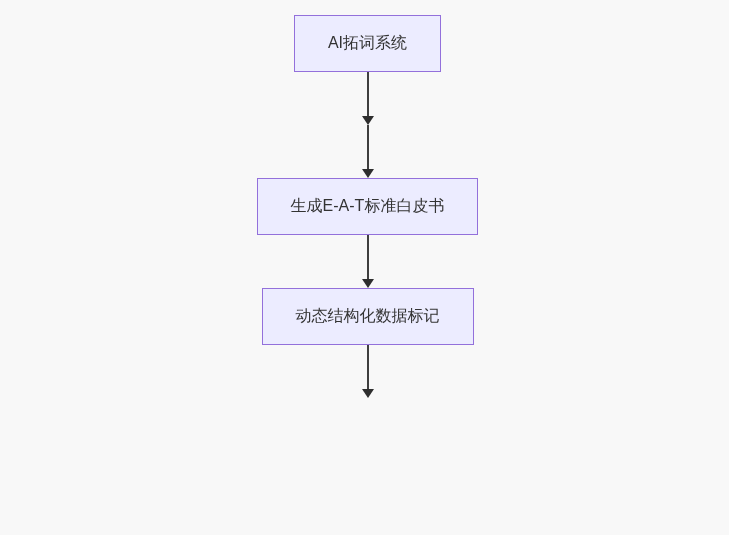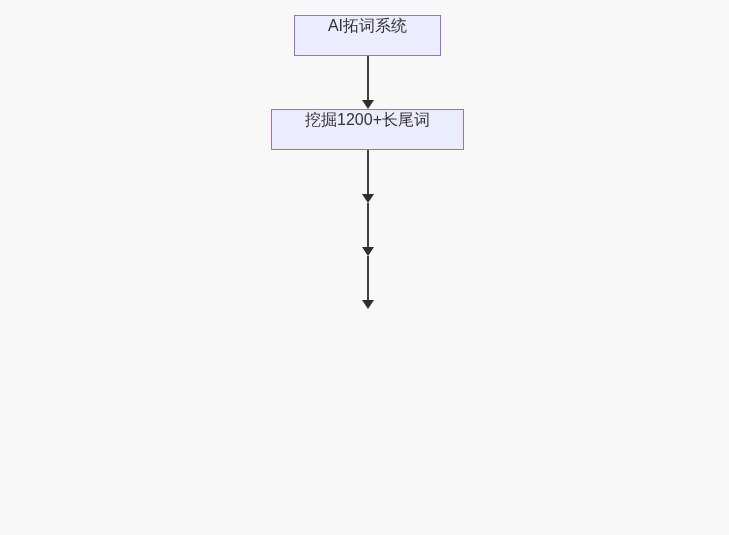--- a/index.html
+++ b/index.html
@@ -22,25 +22,26 @@
     left: 6px;
     right: 0;
     display: flex;
     flex-direction: column;
     align-items: center;
     width: 717px;
     margin: 0 auto;
   }
   .node {
     box-sizing: border-box;
-    height: 41px;
+    height: 57px;
     padding: 0 33px;
     background: #ececff;
     border: 1px solid #9370db;
     display: flex;
+    align-items: center;
     justify-content: center;
     font-size: 16px;
     color: #333333;
     white-space: nowrap;
   }
   .connector {
     position: relative;
     height: 53px;
     width: 14px;
     display: flex;
@@ -71,35 +72,38 @@
 
     <div class="node">
       <span>AI拓词系统</span>
     </div>
 
     <div class="connector">
       <div class="line"></div>
       <div class="head"></div>
     </div>
 
+
+    <div class="connector">
+      <div class="line"></div>
+      <div class="head"></div>
+    </div>
+
     <div class="node">
-      <span>挖掘1200+长尾词</span>
+      <span>生成E-A-T标准白皮书</span>
     </div>
 
     <div class="connector">
       <div class="line"></div>
       <div class="head"></div>
     </div>
 
-
-    <div class="connector">
-      <div class="line"></div>
-      <div class="head"></div>
+    <div class="node">
+      <span>动态结构化数据标记</span>
     </div>
-
 
     <div class="connector">
       <div class="line"></div>
       <div class="head"></div>
     </div>
 
 
   </div>
 </div>
 

